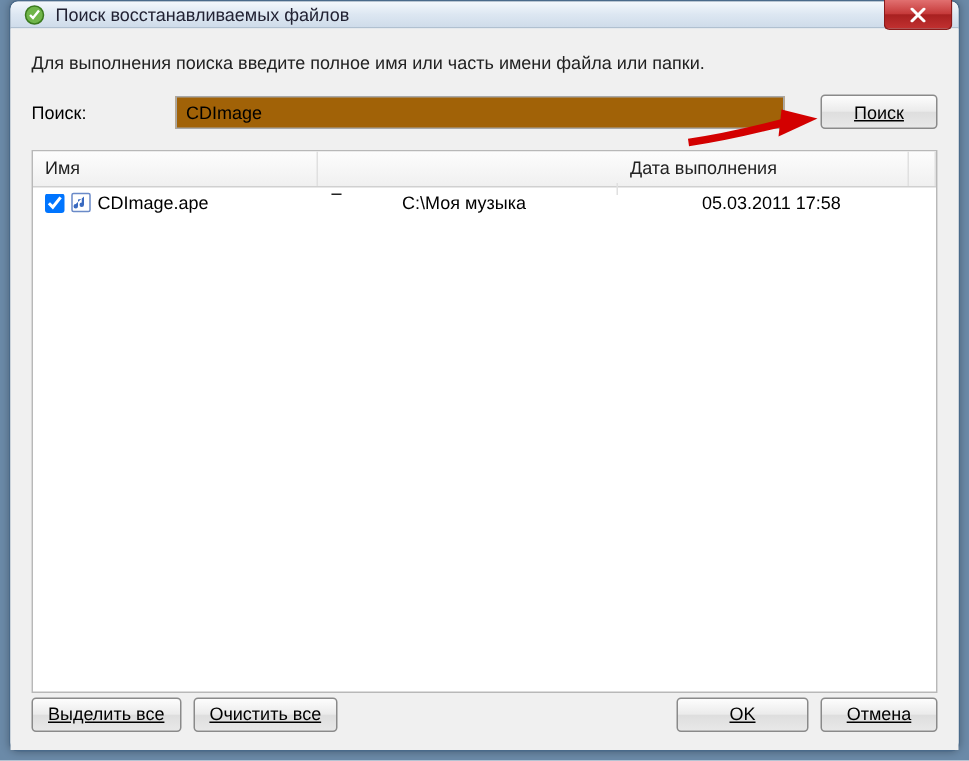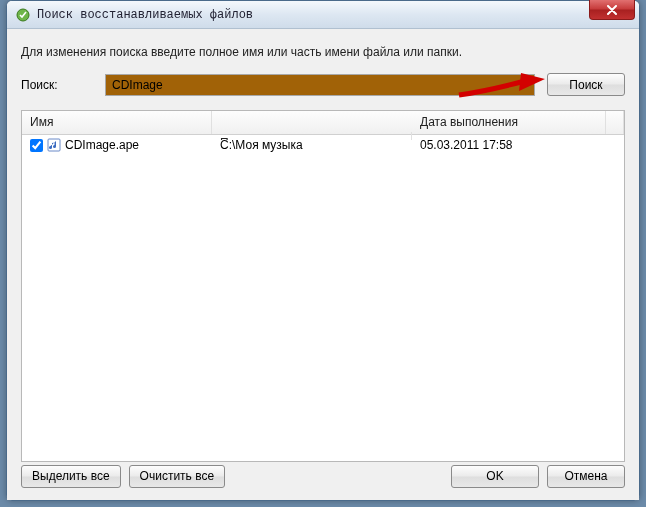--- a/index.html
+++ b/index.html
@@ -20,29 +20,28 @@
     width: 634px;
     height: 501px;
     background: #fff;
     border: 1px solid #4a6a8a;
     border-radius: 6px;
     box-shadow: 0 0 6px rgba(0,0,0,0.3);
     display: flex;
     flex-direction: column;
   }
   .titlebar {
-    height: 28px;
+    height: 18px;
     background: linear-gradient(#f4f8fc, #dde7f2 50%, #cfdcea);
     border-bottom: 1px solid #b0c0d0;
     border-radius: 5px 5px 0 0;
     display: flex;
     align-items: center;
     padding: 0 6px 0 8px;
     position: relative;
-    font-family: Liberation Mono, monospace;
   }
   .titlebar .app-icon { width: 16px; height: 16px; margin-right: 6px; }
   .titlebar .title-text { color: #223; font-size: 12px; }
   .close-btn {
     position: absolute;
     right: 4px;
     top: -1px;
     width: 46px;
     height: 20px;
     background: linear-gradient(#e17070, #c63a3a 48%, #a82020 52%, #c13030);
@@ -61,41 +60,42 @@
     flex: 1;
     background: #f0f0f0;
     padding: 12px 14px 10px 14px;
     display: flex;
     flex-direction: column;
   }
   .instruction { color: #222; margin: 4px 0 14px 0; }
   .search-row {
     display: flex;
     align-items: center;
-    gap: 12px;
+    gap: 24px;
     margin-bottom: 14px;
   }
   .search-label { width: 72px; }
   .search-input {
     flex: 1;
     height: 22px;
     border: 1px solid #a8a8a8;
     background: #a16207;
     padding: 2px 6px;
     font: inherit;
   }
   .btn {
     height: 23px;
     min-width: 78px;
     padding: 0 10px;
     background: linear-gradient(#fdfdfd, #ebebeb 48%, #dedede 52%, #e8e8e8);
     border: 1px solid #8a8a8a;
     border-radius: 3px;
     font: inherit;
     cursor: pointer;
+    text-decoration: underline;
   }
   .list-frame {
     flex: 1;
     border: 1px solid #b8b8b8;
     background: #fff;
     display: flex;
     flex-direction: column;
     min-height: 0;
   }
   .list-header {
@@ -118,21 +118,21 @@
   .col-end { width: 18px; border-right: none; }
   .list-body { flex: 1; overflow: auto; }
   .row {
     display: flex;
     height: 20px;
     align-items: center;
     font-size: 12px;
   }
   .row .cell { padding: 0 8px; overflow: hidden; white-space: nowrap; }
   .cell-name { width: 190px; display: flex; align-items: center; gap: 4px; }
-  .cell-folder { width: 200px; }
+  .cell-folder { width: 200px; margin-left: 48px; }
   .cell-date { flex: 1; }
   .row input[type=checkbox] { margin: 0; width: 13px; height: 13px; }
   .file-icon { width: 14px; height: 14px; }
   .button-bar {
     display: flex;
     align-items: center;
     gap: 8px;
     height: 28px;
   }
   .button-bar .spacer { flex: 1; }
@@ -156,21 +156,21 @@
     </svg>
     <span class="title-text">Поиск восстанавливаемых файлов</span>
     <div class="close-btn">
       <svg width="12" height="10" viewBox="0 0 12 10">
         <path d="M2 1 L10 9 M10 1 L2 9" stroke="#fff" stroke-width="2" stroke-linecap="round"></path>
       </svg>
     </div>
   </div>
 
   <div class="content">
-    <div class="instruction">Для изменения поиска введите полное имя или часть имени файла или папки.</div>
+    <div class="instruction">Для выполнения поиска введите полное имя или часть имени файла или папки.</div>
 
     <div class="search-row">
       <span class="search-label">Поиск:</span>
       <input type="text" class="search-input" value="CDImage" style="">
       <button class="btn">Поиск</button>
     </div>
 
     <div class="list-frame">
       <div class="list-header">
         <div class="col col-name">Имя</div>

